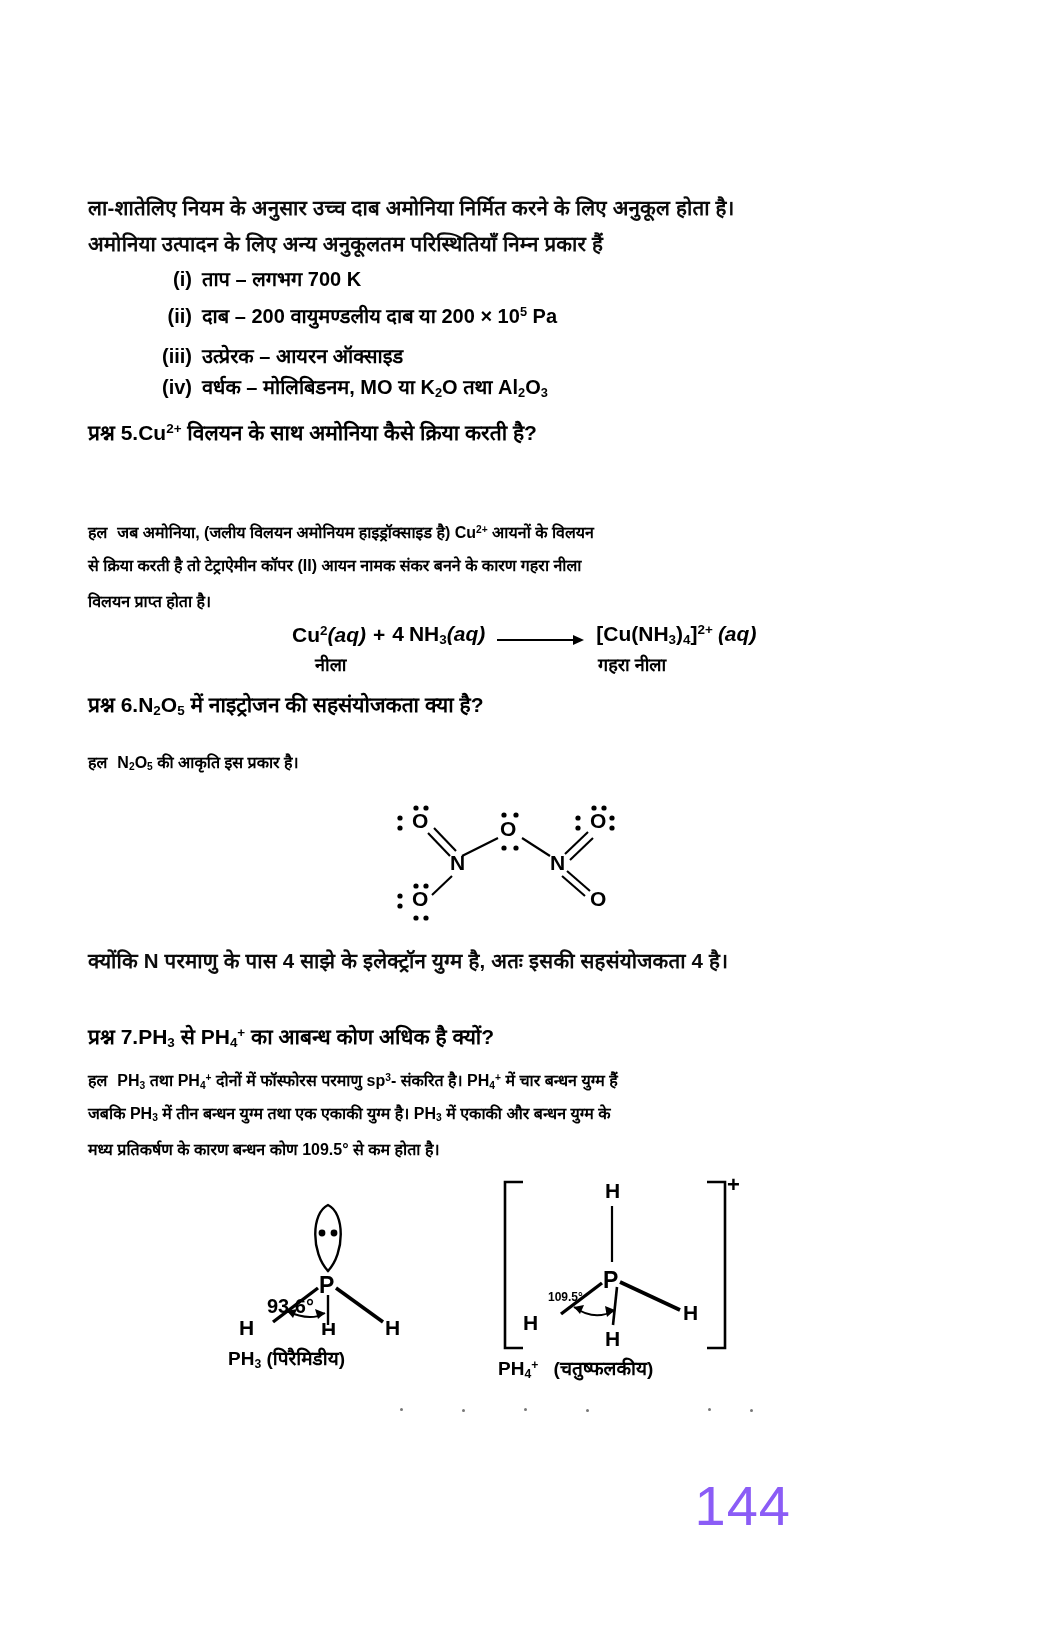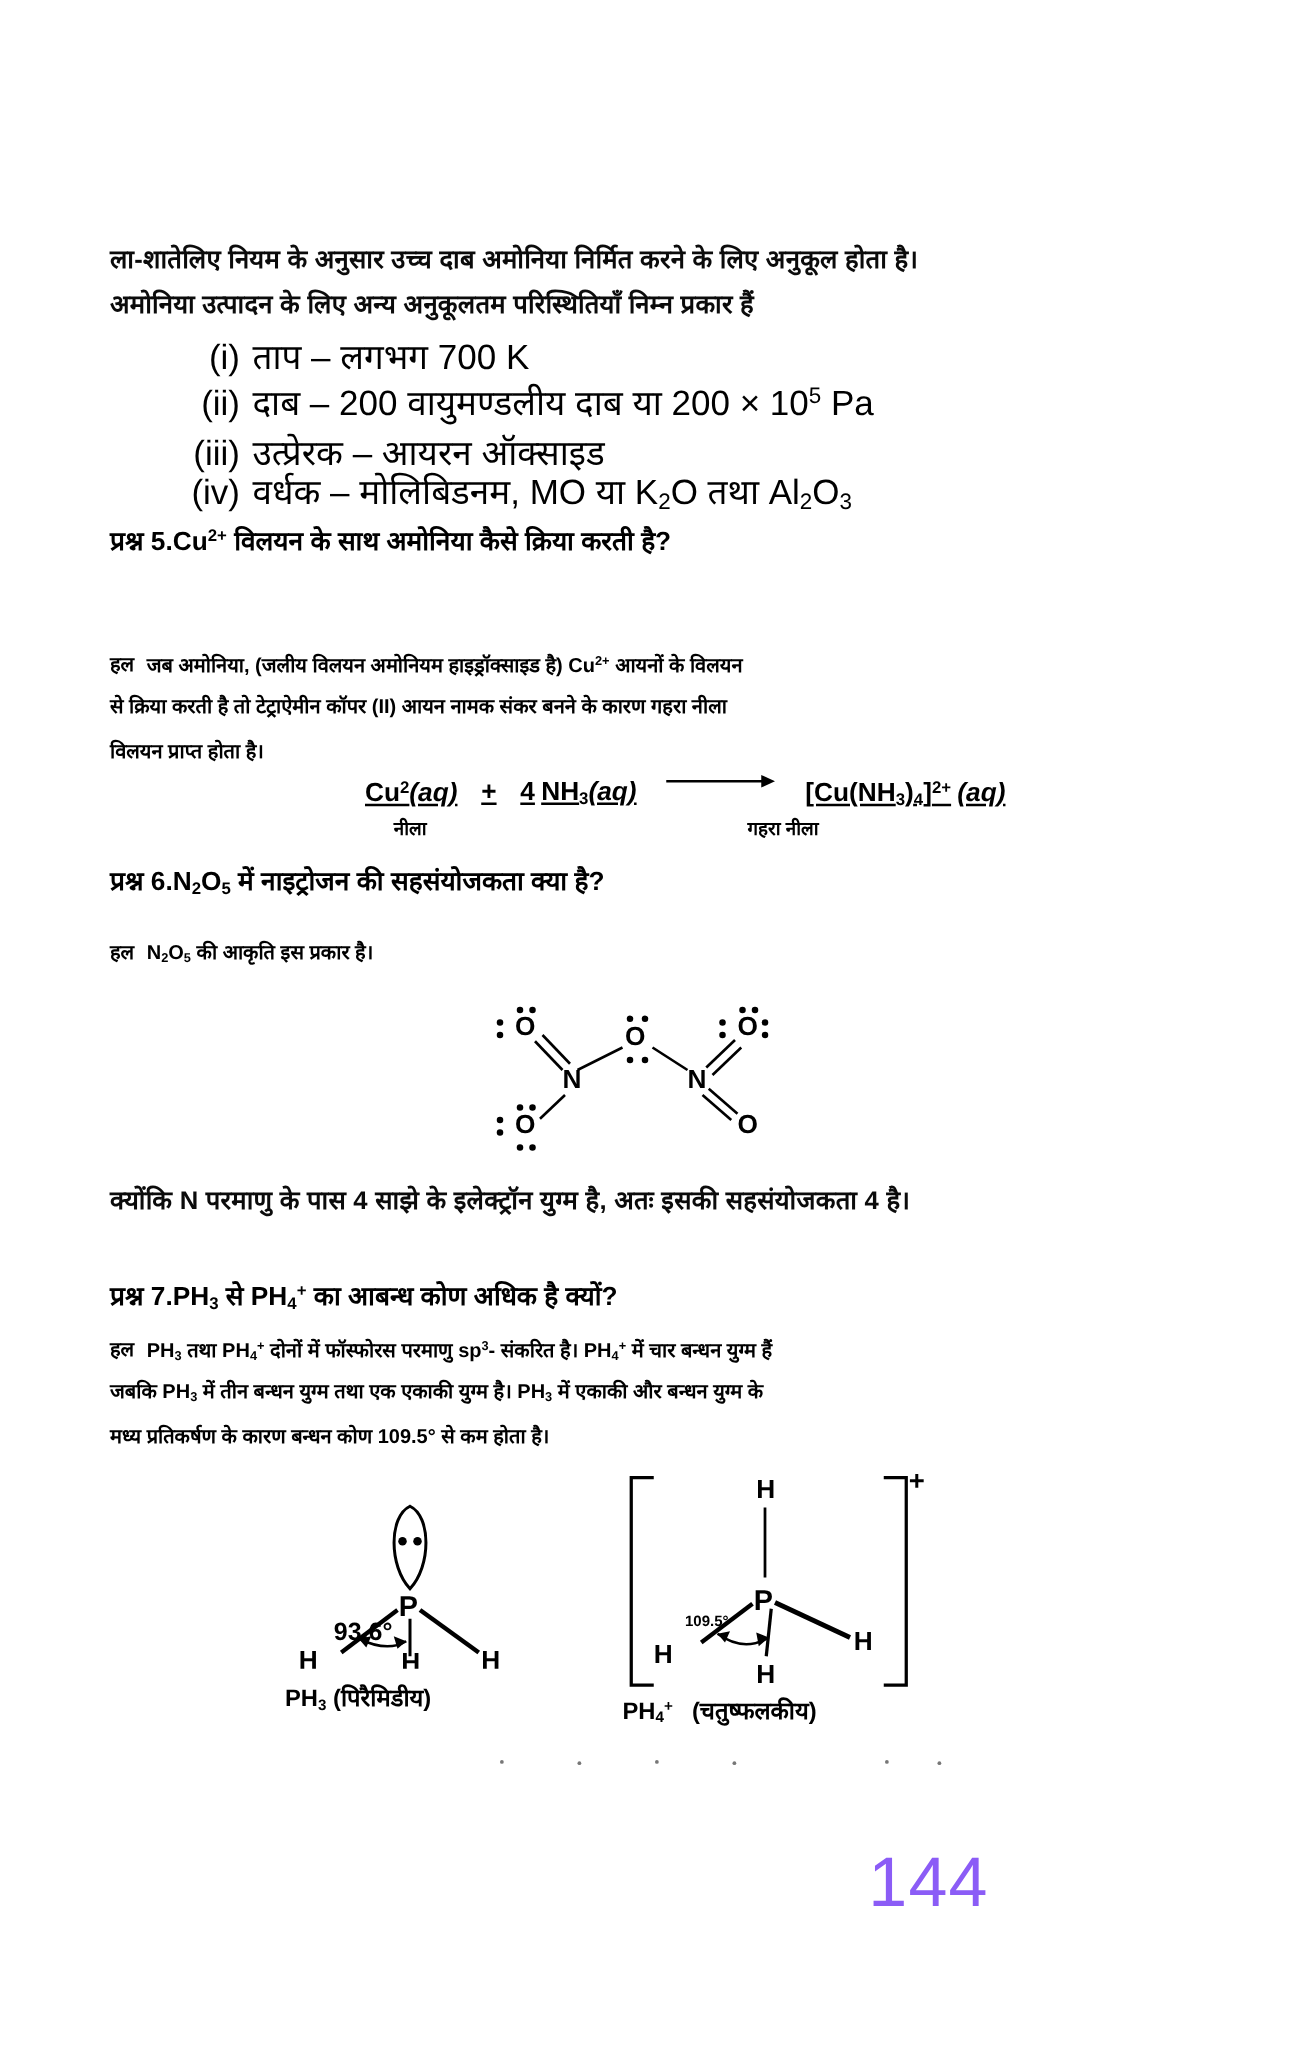--- a/index.html
+++ b/index.html
@@ -30,40 +30,40 @@
   .qhead .qtext{font-weight:700;}
   .sol{
     position:absolute;
     font-size:16px;
     line-height:35px;
     font-weight:600;
   }
   .sol .stag{font-weight:800;margin-right:10px;}
   .listitem{
     position:absolute;
-    font-size:28px;
-    font-weight:400;
+    font-size:20px;
+    font-weight:700;
     white-space:nowrap;
   }
   .listitem .rn{display:inline-block;width:42px;text-align:right;margin-right:10px;}
   sub{font-size:.64em;vertical-align:-0.24em;}
   sup{font-size:.64em;vertical-align:0.52em;}
   .ital{font-style:italic;}
 
   
   .eqwrap{position:absolute;font-size:21px;font-weight:600;white-space:nowrap;}
-  .eqrow{display:flex;align-items:flex-start;gap:12px;text-decoration:underline;}
+  .eqrow{display:flex;align-items:flex-end;gap:0;}
   .arrow{display:inline-flex;align-items:center;margin:0 12px;position:relative;top:-2px;}
   .arrow .shaft{display:block;width:78px;height:2.5px;background:#000;}
   .arrow .head{
     width:0;height:0;border-left:11px solid #000;
     border-top:5.5px solid transparent;border-bottom:5.5px solid transparent;
     margin-left:-2px;
   }
-  .eqlabel{position:absolute;font-size:15px;font-weight:600;white-space:nowrap;}
+  .eqlabel{position:absolute;font-size:18px;font-weight:600;white-space:nowrap;}
 
   
   .lewis{position:absolute;}
   .lewis svg{display:block;}
 
   
   .mol{position:absolute;}
   .mol svg{display:block;}
   .caption{position:absolute;font-size:19px;font-weight:600;white-space:nowrap;}
 

